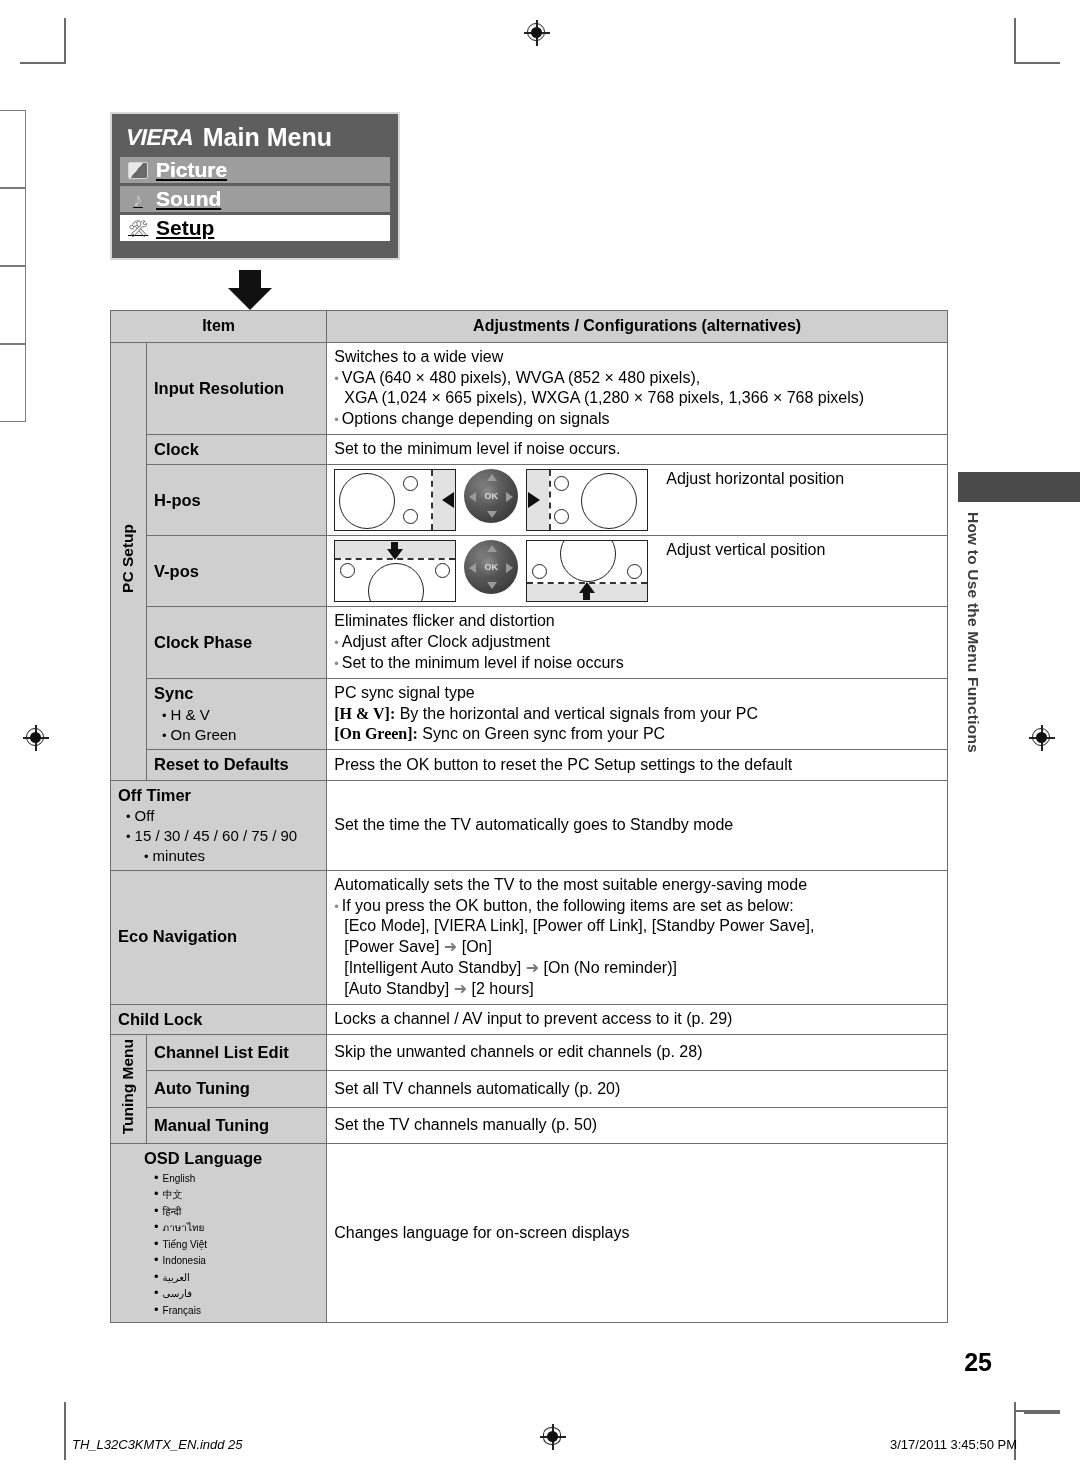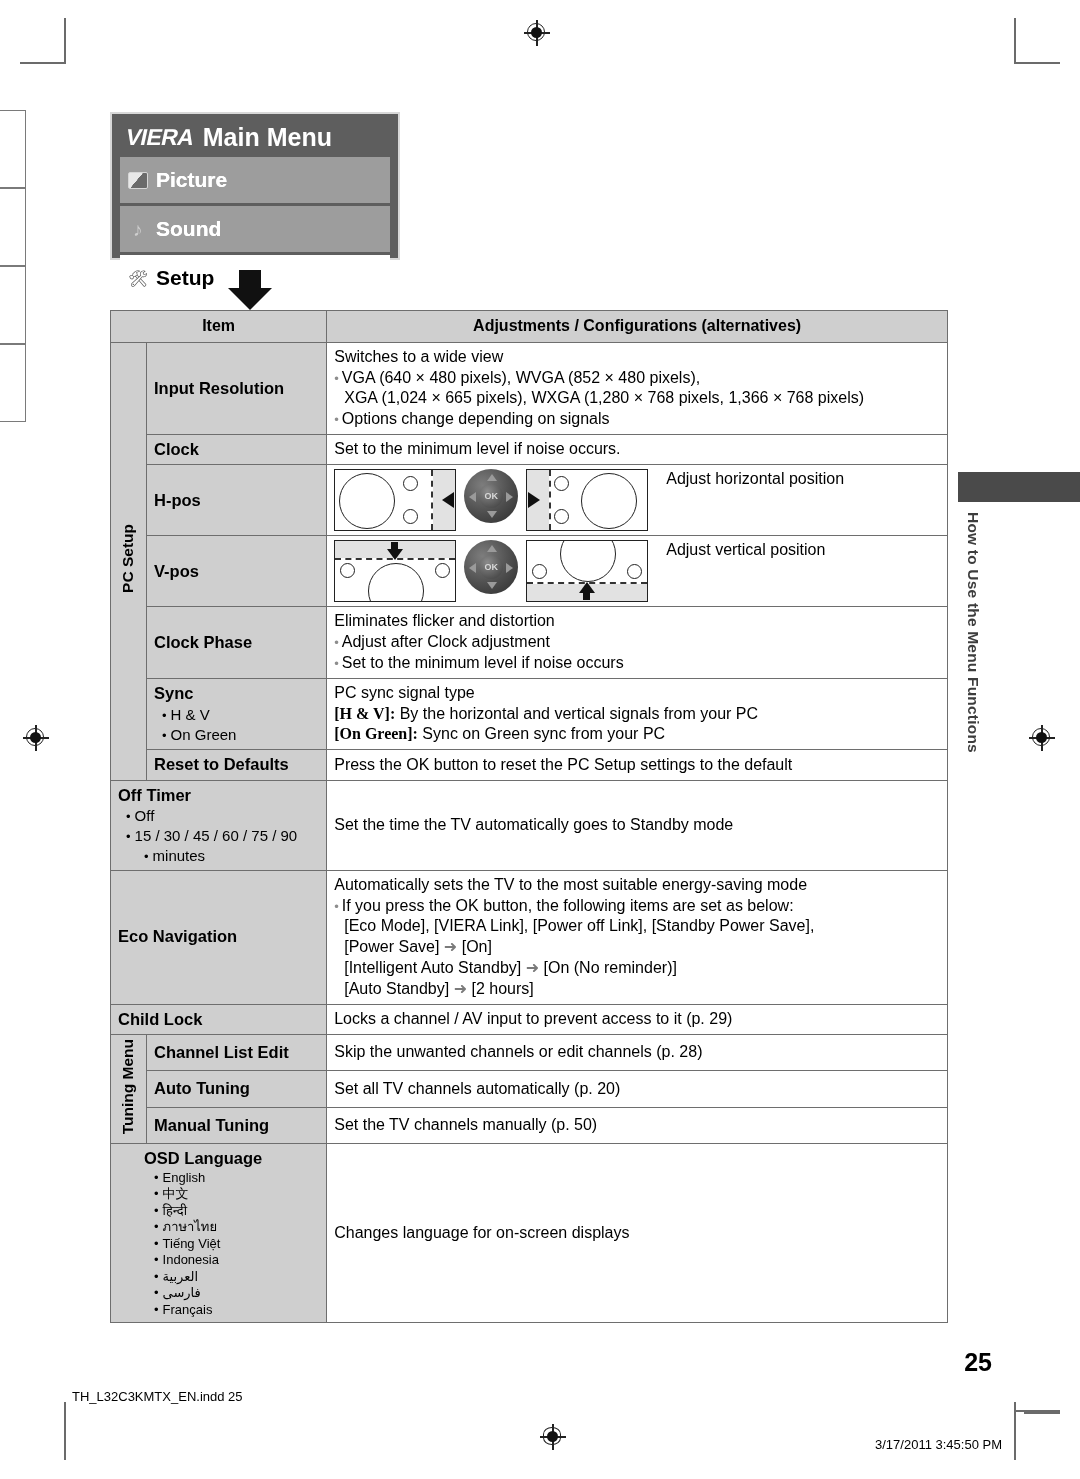--- a/index.html
+++ b/index.html
@@ -25,21 +25,21 @@
     font-weight:bold;font-size:15.5px;color:#3d3d3d;letter-spacing:.2px;white-space:nowrap;
   }
 
   
   #viera-box{position:absolute;left:110px;top:112px;width:290px;height:148px;background:#5e5e5e;
              border:2px solid #d8d8d8;box-sizing:border-box;padding:6px 8px 8px 8px;}
   #viera-title{display:flex;align-items:center;gap:9px;height:34px;padding-left:6px;}
   .viera-logo{font-family:"Liberation Sans",sans-serif;font-weight:bold;font-size:23px;color:#fff;letter-spacing:-0.5px;}
   .viera-logo .sl{display:inline-block;transform:skewX(-12deg);}
   #viera-title .mm{font-weight:bold;font-size:25px;color:#fff;}
-  .menurow{display:flex;align-items:center;gap:8px;height:46px;margin-top:3px;padding-left:8px;box-sizing:border-box;}
+  .menurow{display:flex;align-items:center;gap:8px;height:26px;margin-top:3px;padding-left:8px;box-sizing:border-box;text-decoration:underline;}
   .menurow.grey{background:#9d9d9d;}
   .menurow.sel{background:#ffffff;}
   .menurow .lbl{font-weight:bold;font-size:21px;color:#fff;text-shadow:0 0 0 #fff;}
   .menurow.sel .lbl{color:#000;}
   .ic{width:20px;height:17px;position:relative;flex:0 0 auto;}
   .ic-picture{background:linear-gradient(130deg,#e8e8e8 0%,#e8e8e8 45%,#6a6a6a 46%,#6a6a6a 100%);border:1.5px solid #d6d6d6;border-radius:2px;box-sizing:border-box;}
   .ic-note{color:#cfcfcf;font-size:19px;line-height:17px;text-align:center;}
   .ic-wrench{color:#555;font-size:16px;line-height:17px;text-align:center;}
   
   #downarrow{position:absolute;left:228px;top:270px;width:44px;height:40px;}
@@ -86,27 +86,27 @@
               color:#d8d8d8;font-size:9px;font-weight:bold;text-align:center;line-height:24px;}
   .okpad i{position:absolute;width:0;height:0;}
   .okpad .up{left:23px;top:5px;border-left:5px solid transparent;border-right:5px solid transparent;border-bottom:7px solid #9a9a9a;}
   .okpad .dn{left:23px;bottom:5px;border-left:5px solid transparent;border-right:5px solid transparent;border-top:7px solid #9a9a9a;}
   .okpad .lf{left:5px;top:23px;border-top:5px solid transparent;border-bottom:5px solid transparent;border-right:7px solid #9a9a9a;}
   .okpad .rg{right:5px;top:23px;border-top:5px solid transparent;border-bottom:5px solid transparent;border-left:7px solid #9a9a9a;}
   .figtext{font-size:16px;padding-left:10px;white-space:nowrap;}
 
   
   .lang-list{margin:0;padding:0;list-style:none;}
-  .lang-list li{font-weight:normal;font-size:13px;line-height:1.27;text-indent:-9px;padding-left:19px;}
+  .lang-list li{font-weight:normal;font-size:10px;line-height:1.27;text-indent:-9px;padding-left:19px;}
   .lang-list li::before{content:"\2022";font-size:13px;padding-right:4px;}
 
   
   #pageno{position:absolute;right:88px;top:1348px;font-weight:bold;font-size:25px;}
-  #foot-left{position:absolute;left:72px;top:1389px;font-size:13px;}
-  #foot-right{position:absolute;right:78px;top:1437px;font-size:13px;white-space:nowrap;}
+  #foot-left{position:absolute;left:72px;top:1437px;font-size:13px;font-style:italic;}
+  #foot-right{position:absolute;right:63px;top:1437px;font-size:13px;white-space:nowrap;}
   .footline{position:absolute;background:#6b6b6b;}
 </style>
 </head>
 <body>
 
 <div class="crop" style="left:64px;top:18px;width:2px;height:46px;"></div>
 <div class="crop" style="left:20px;top:62px;width:46px;height:2px;"></div>
 <div class="crop" style="left:1014px;top:18px;width:2px;height:46px;"></div>
 <div class="crop" style="left:1014px;top:62px;width:46px;height:2px;"></div>
 <div class="crop" style="left:1014px;top:1410px;width:46px;height:2px;"></div>

